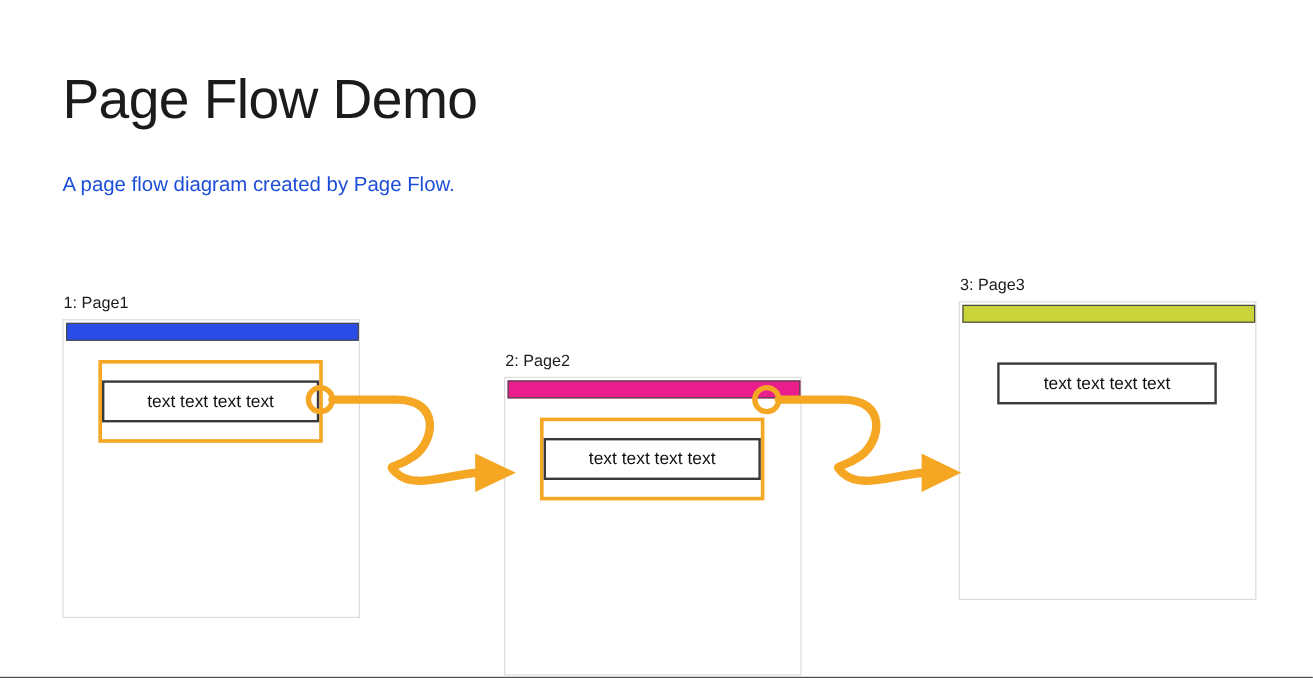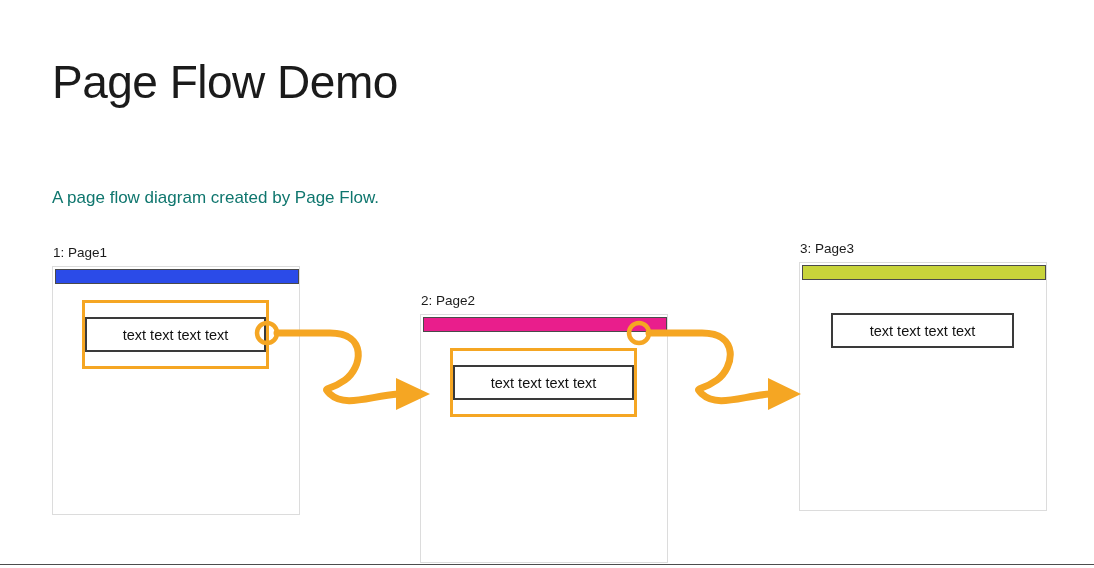--- a/index.html
+++ b/index.html
@@ -33,23 +33,22 @@
     line-height: 1.1;
     white-space: nowrap;
     text-align: right;
   }
   .doc-subtitle {
     position: absolute;
     left: 52px;
     top: 144px;
     font-size: 17px;
     font-weight: 400;
-    color: #0f766e;
+    color: #1d4ed8;
     white-space: nowrap;
-    margin-top: 44px;
   }
 
   
   .diagram {
     position: absolute;
     left: 0;
     top: 0;
     width: 1094px;
     height: 568px;
   }
@@ -58,21 +57,21 @@
   .page-card {
     position: absolute;
     width: 248px;
     height: 249px;
     background: #ffffff;
     border: 1px solid #dcdcdc;
     box-sizing: border-box;
   }
   .page-card.card-1 { left: 52px;  top: 266px; padding-left: 45px; }
   .page-card.card-2 { left: 420px; top: 266px; margin-top: 48px; }
-  .page-card.card-3 { left: 799px; top: 262px; padding-left: 20px; }
+  .page-card.card-3 { left: 799px; top: 251px; padding-left: 20px; }
 
   .card-label {
     position: absolute;
     top: -22px;
     left: 0px;
     font-size: 13.5px;
     color: #1b1b1b;
     white-space: nowrap;
   }
 

